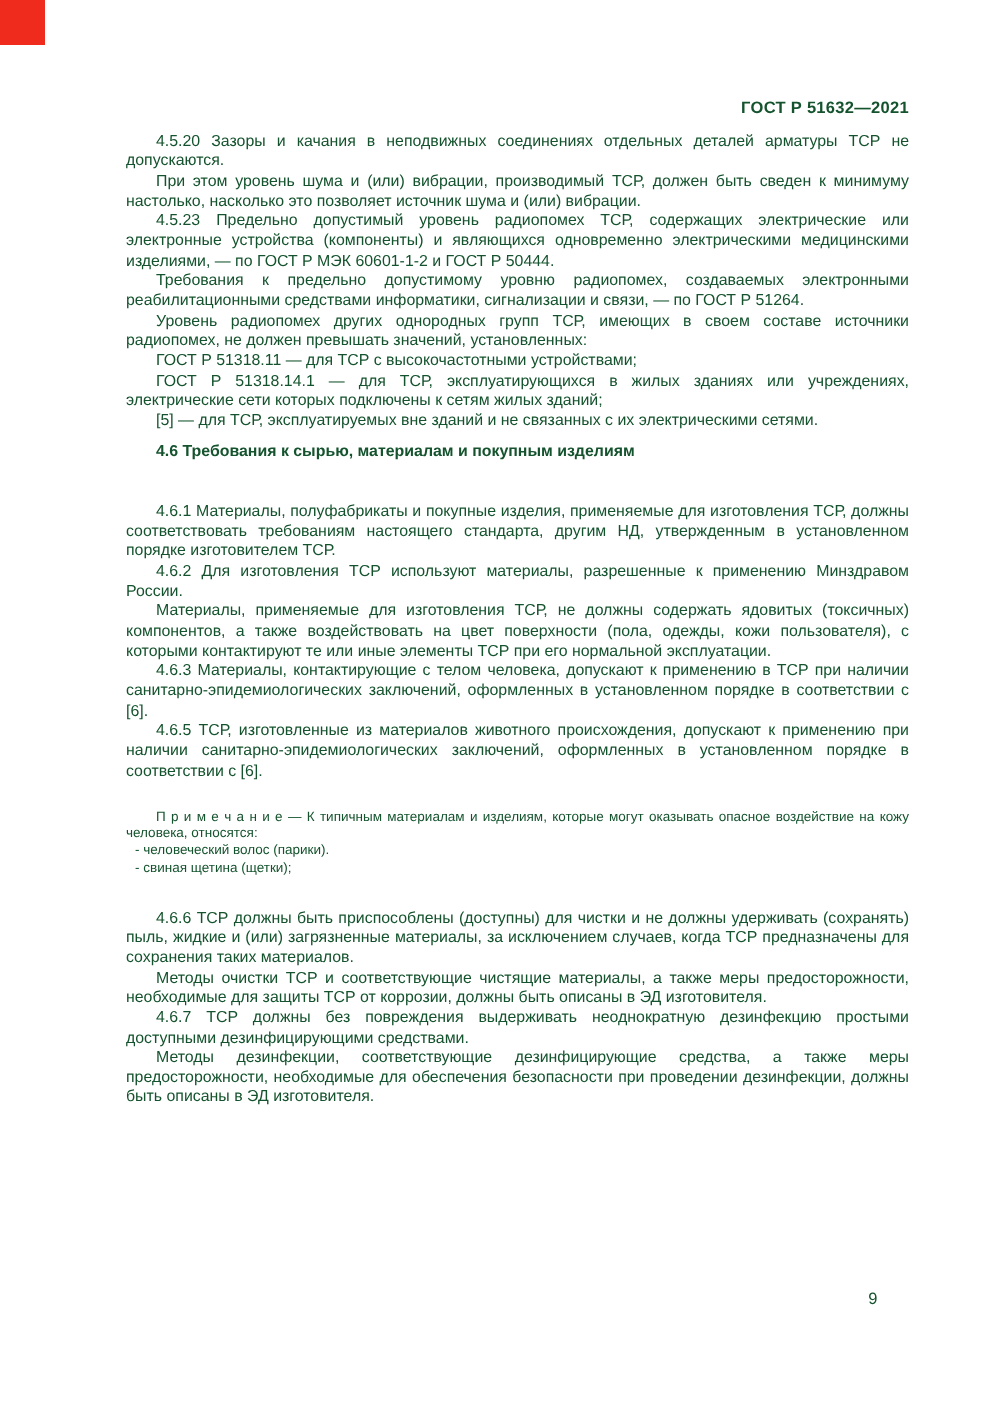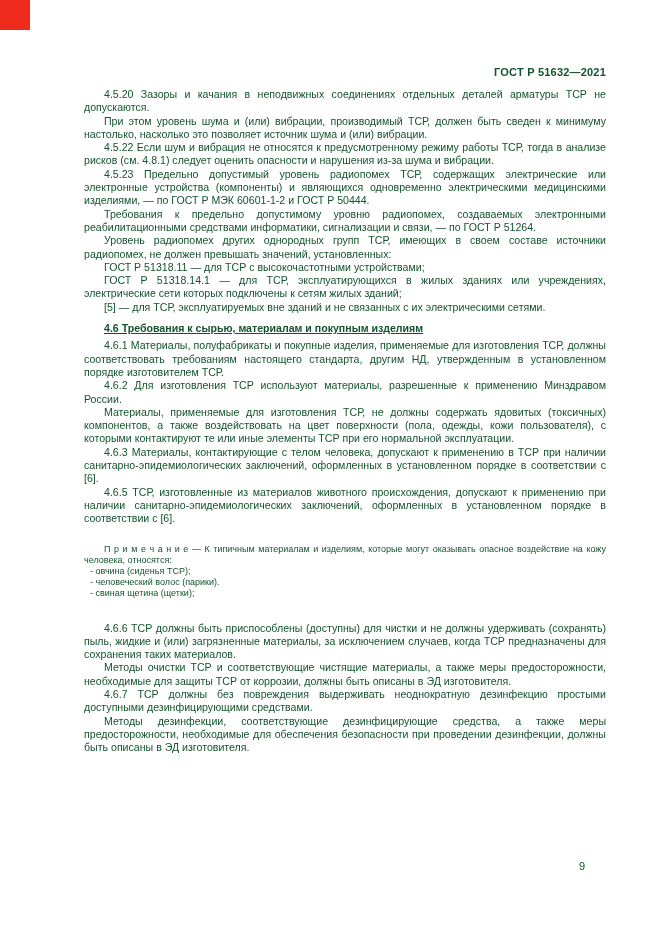--- a/index.html
+++ b/index.html
@@ -40,22 +40,21 @@
     line-height: 13.3px;
     text-align: justify;
   }
   .para {
     text-indent: 20px;
     margin: 0;
   }
   .heading {
     font-weight: bold;
     margin-top: 8px;
-    margin-bottom: 4px;
-    text-decoration: underline;
+    margin-bottom: 26px;
   }
   .note {
     font-size: 9px;
     line-height: 11.2px;
     margin-top: 18px;
   }
   .note-item {
     font-size: 9px;
     line-height: 11.2px;
     text-indent: 0;
@@ -73,35 +72,33 @@
 </style>
 </head>
 <body>
 
 <div class="page">
   <div class="red-marker" style="background: rgb(238, 43, 28);"></div>
   <div class="doc-header">ГОСТ Р 51632—2021</div>
   <div class="content" id="content">
       <p class="para body">4.5.20 Зазоры и качания в неподвижных соединениях отдельных деталей арматуры ТСР не допускаются.</p>
       <p class="para body">При этом уровень шума и (или) вибрации, производимый ТСР, должен быть сведен к минимуму настолько, насколько это позволяет источник шума и (или) вибрации.</p>
-      <p class="para body">4.5.22 Если шум и вибрация не относятся к предусмотренному режиму работы ТСР, тогда в анализе рисков (см. 4.8.1) следует оценить опасности и нарушения из-за шума и вибрации.</p>
       <p class="para body">4.5.23 Предельно допустимый уровень радиопомех ТСР, содержащих электрические или электронные устройства (компоненты) и являющихся одновременно электрическими медицинскими изделиями, — по ГОСТ Р МЭК 60601-1-2 и ГОСТ Р 50444.</p>
       <p class="para body">Требования к предельно допустимому уровню радиопомех, создаваемых электронными реабилитационными средствами информатики, сигнализации и связи, — по ГОСТ Р 51264.</p>
       <p class="para body">Уровень радиопомех других однородных групп ТСР, имеющих в своем составе источники радиопомех, не должен превышать значений, установленных:</p>
       <p class="para body">ГОСТ Р 51318.11 — для ТСР с высокочастотными устройствами;</p>
       <p class="para body">ГОСТ Р 51318.14.1 — для ТСР, эксплуатирующихся в жилых зданиях или учреждениях, электрические сети которых подключены к сетям жилых зданий;</p>
       <p class="para body">[5] — для ТСР, эксплуатируемых вне зданий и не связанных с их электрическими сетями.</p>
       <p class="para heading">4.6 Требования к сырью, материалам и покупным изделиям</p>
       <p class="para body">4.6.1 Материалы, полуфабрикаты и покупные изделия, применяемые для изготовления ТСР, должны соответствовать требованиям настоящего стандарта, другим НД, утвержденным в установленном порядке изготовителем ТСР.</p>
       <p class="para body">4.6.2 Для изготовления ТСР используют материалы, разрешенные к применению Минздравом России.</p>
       <p class="para body">Материалы, применяемые для изготовления ТСР, не должны содержать ядовитых (токсичных) компонентов, а также воздействовать на цвет поверхности (пола, одежды, кожи пользователя), с которыми контактируют те или иные элементы ТСР при его нормальной эксплуатации.</p>
       <p class="para body">4.6.3 Материалы, контактирующие с телом человека, допускают к применению в ТСР при наличии санитарно-эпидемиологических заключений, оформленных в установленном порядке в соответствии с [6].</p>
       <p class="para body">4.6.5 ТСР, изготовленные из материалов животного происхождения, допускают к применению при наличии санитарно-эпидемиологических заключений, оформленных в установленном порядке в соответствии с [6].</p>
       <p class="para note">П р и м е ч а н и е — К типичным материалам и изделиям, которые могут оказывать опасное воздействие на кожу человека, относятся:</p>
-      <p class="para note-item">- овчина (сиденья ТСР);</p>
       <p class="para note-item">- человеческий волос (парики).</p>
       <p class="para note-item">- свиная щетина (щетки);</p>
       <p class="para body">4.6.6 ТСР должны быть приспособлены (доступны) для чистки и не должны удерживать (сохранять) пыль, жидкие и (или) загрязненные материалы, за исключением случаев, когда ТСР предназначены для сохранения таких материалов.</p>
       <p class="para body">Методы очистки ТСР и соответствующие чистящие материалы, а также меры предосторожности, необходимые для защиты ТСР от коррозии, должны быть описаны в ЭД изготовителя.</p>
       <p class="para body">4.6.7 ТСР должны без повреждения выдерживать неоднократную дезинфекцию простыми доступными дезинфицирующими средствами.</p>
       <p class="para body">Методы дезинфекции, соответствующие дезинфицирующие средства, а также меры предосторожности, необходимые для обеспечения безопасности при проведении дезинфекции, должны быть описаны в ЭД изготовителя.</p>
     </div>
   <div class="page-number">9</div>
 </div>
 

